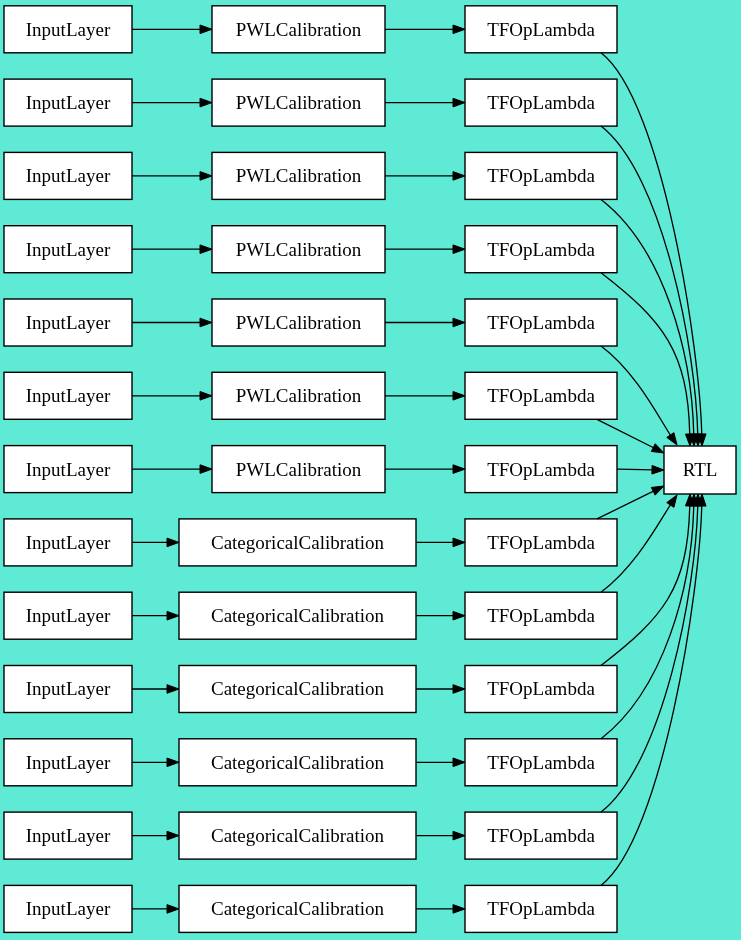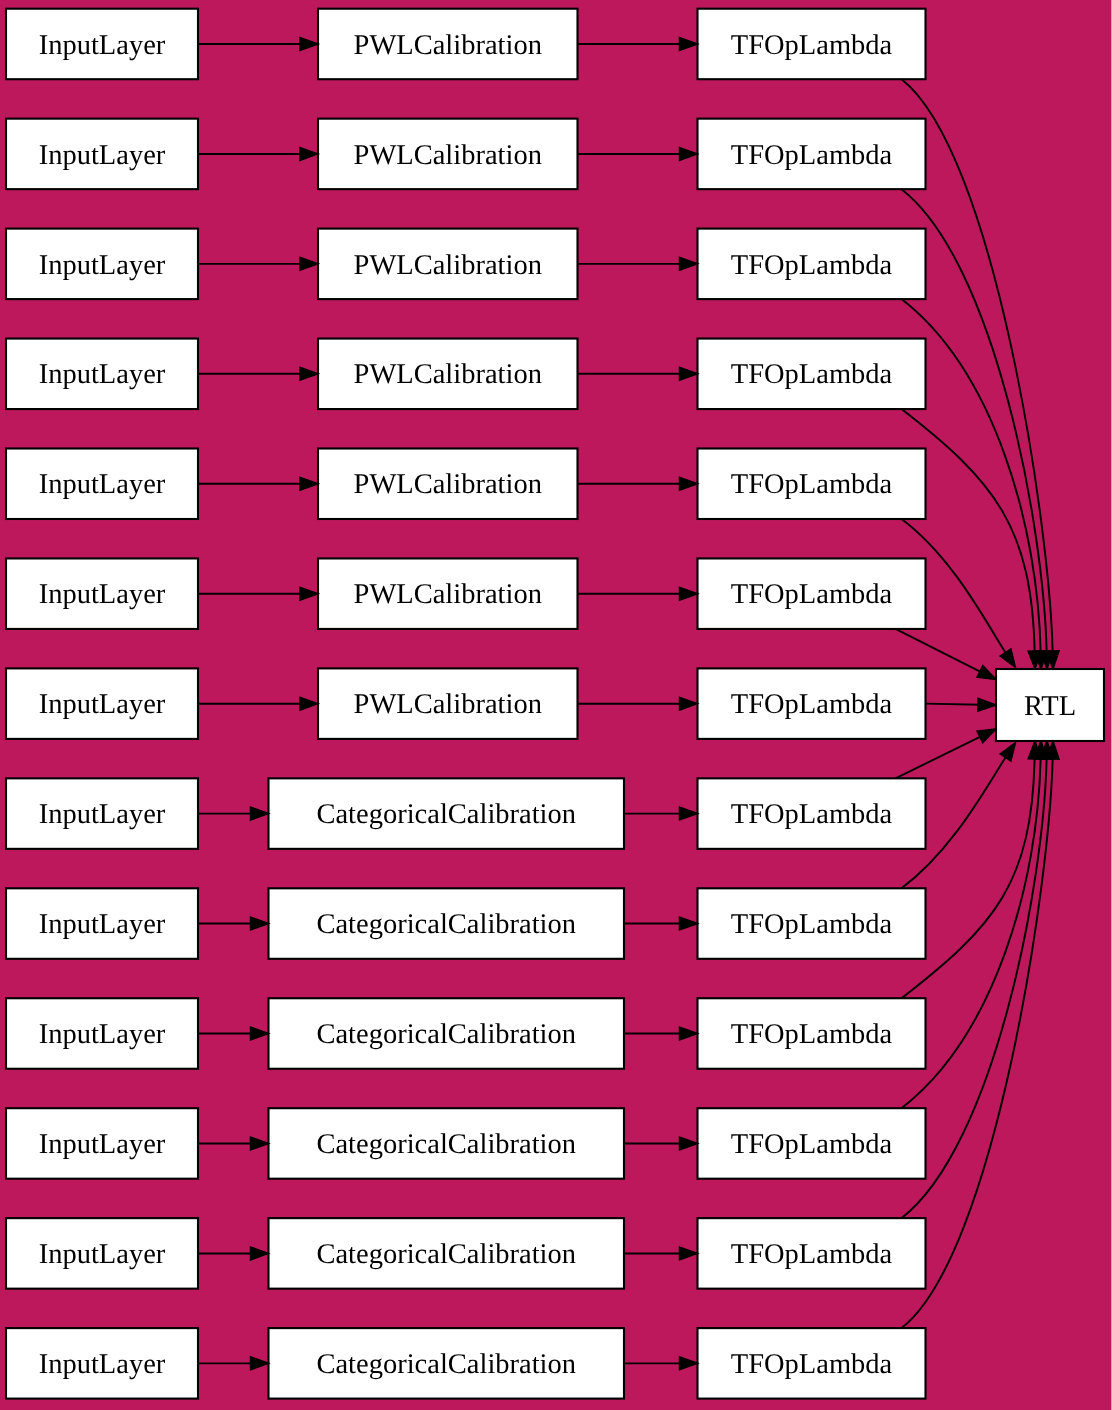--- a/index.html
+++ b/index.html
@@ -4,21 +4,21 @@
 <style>
   html, body {
     margin: 0;
     padding: 0;
     background: #ffffff;
   }
   .canvas {
     position: relative;
     width: 741px;
     height: 940px;
-    background: #be185d;
+    background: #5eead4;
     overflow: hidden;
   }
   svg text {
     font-family: "Liberation Serif", "DejaVu Serif", serif;
     font-size: 19px;
     fill: #000000;
   }
 </style>
 </head>
 <body>

